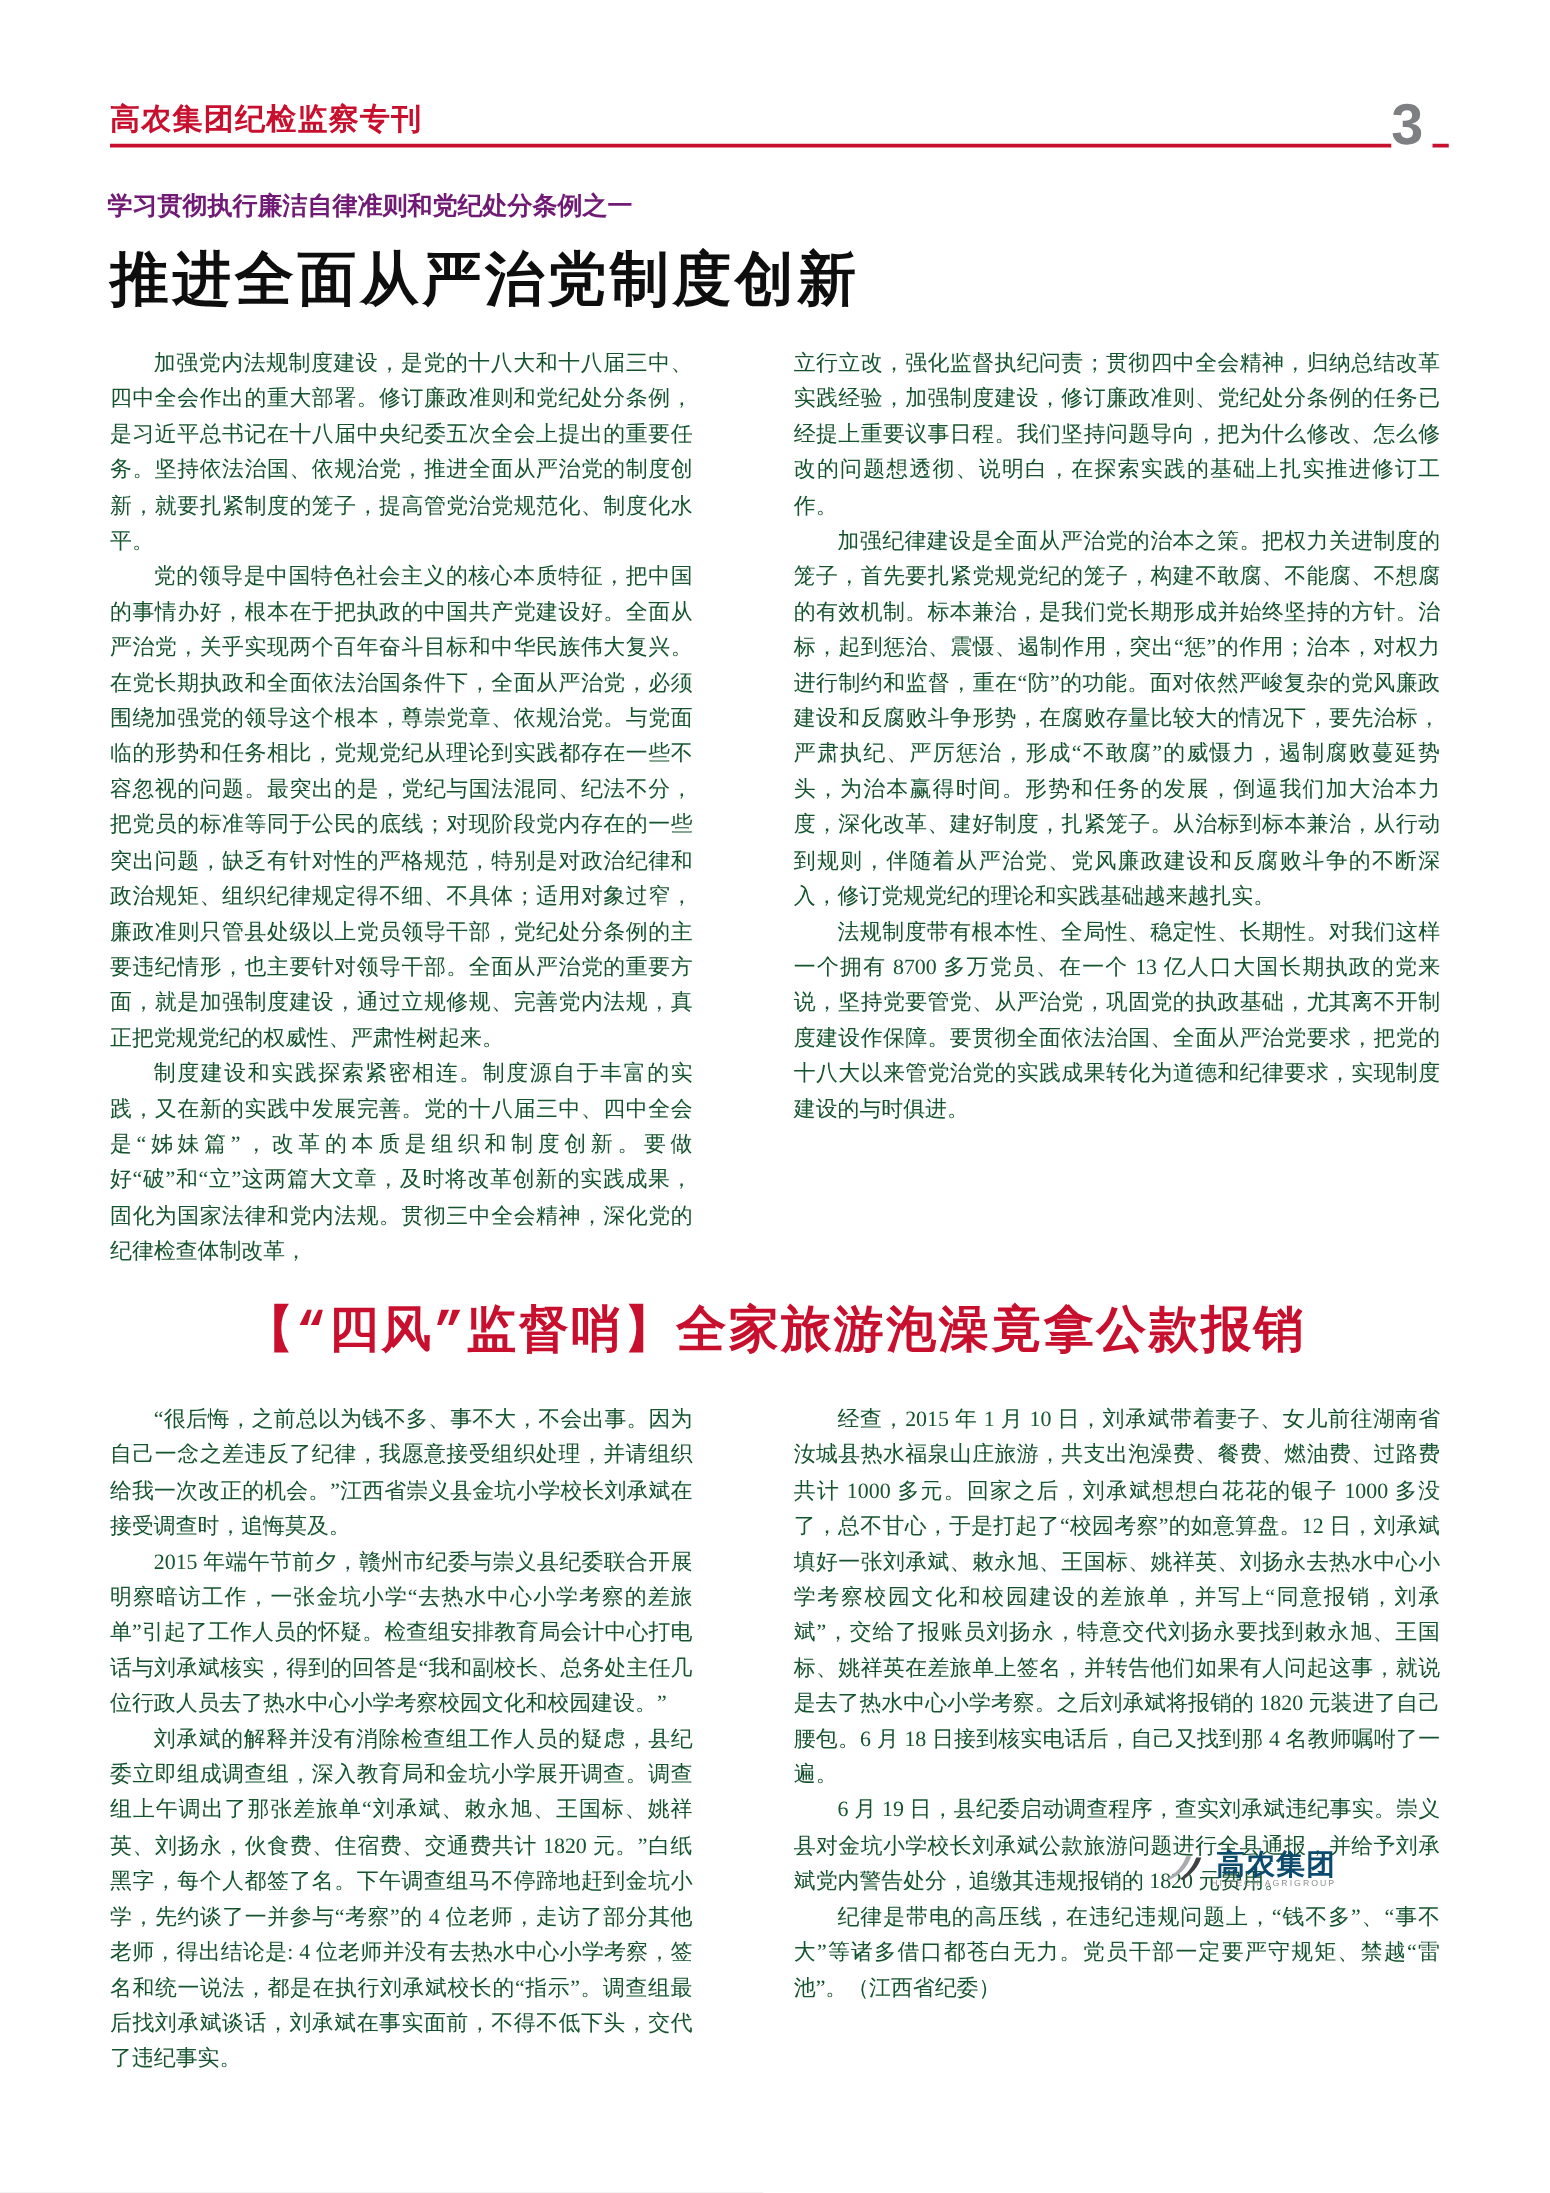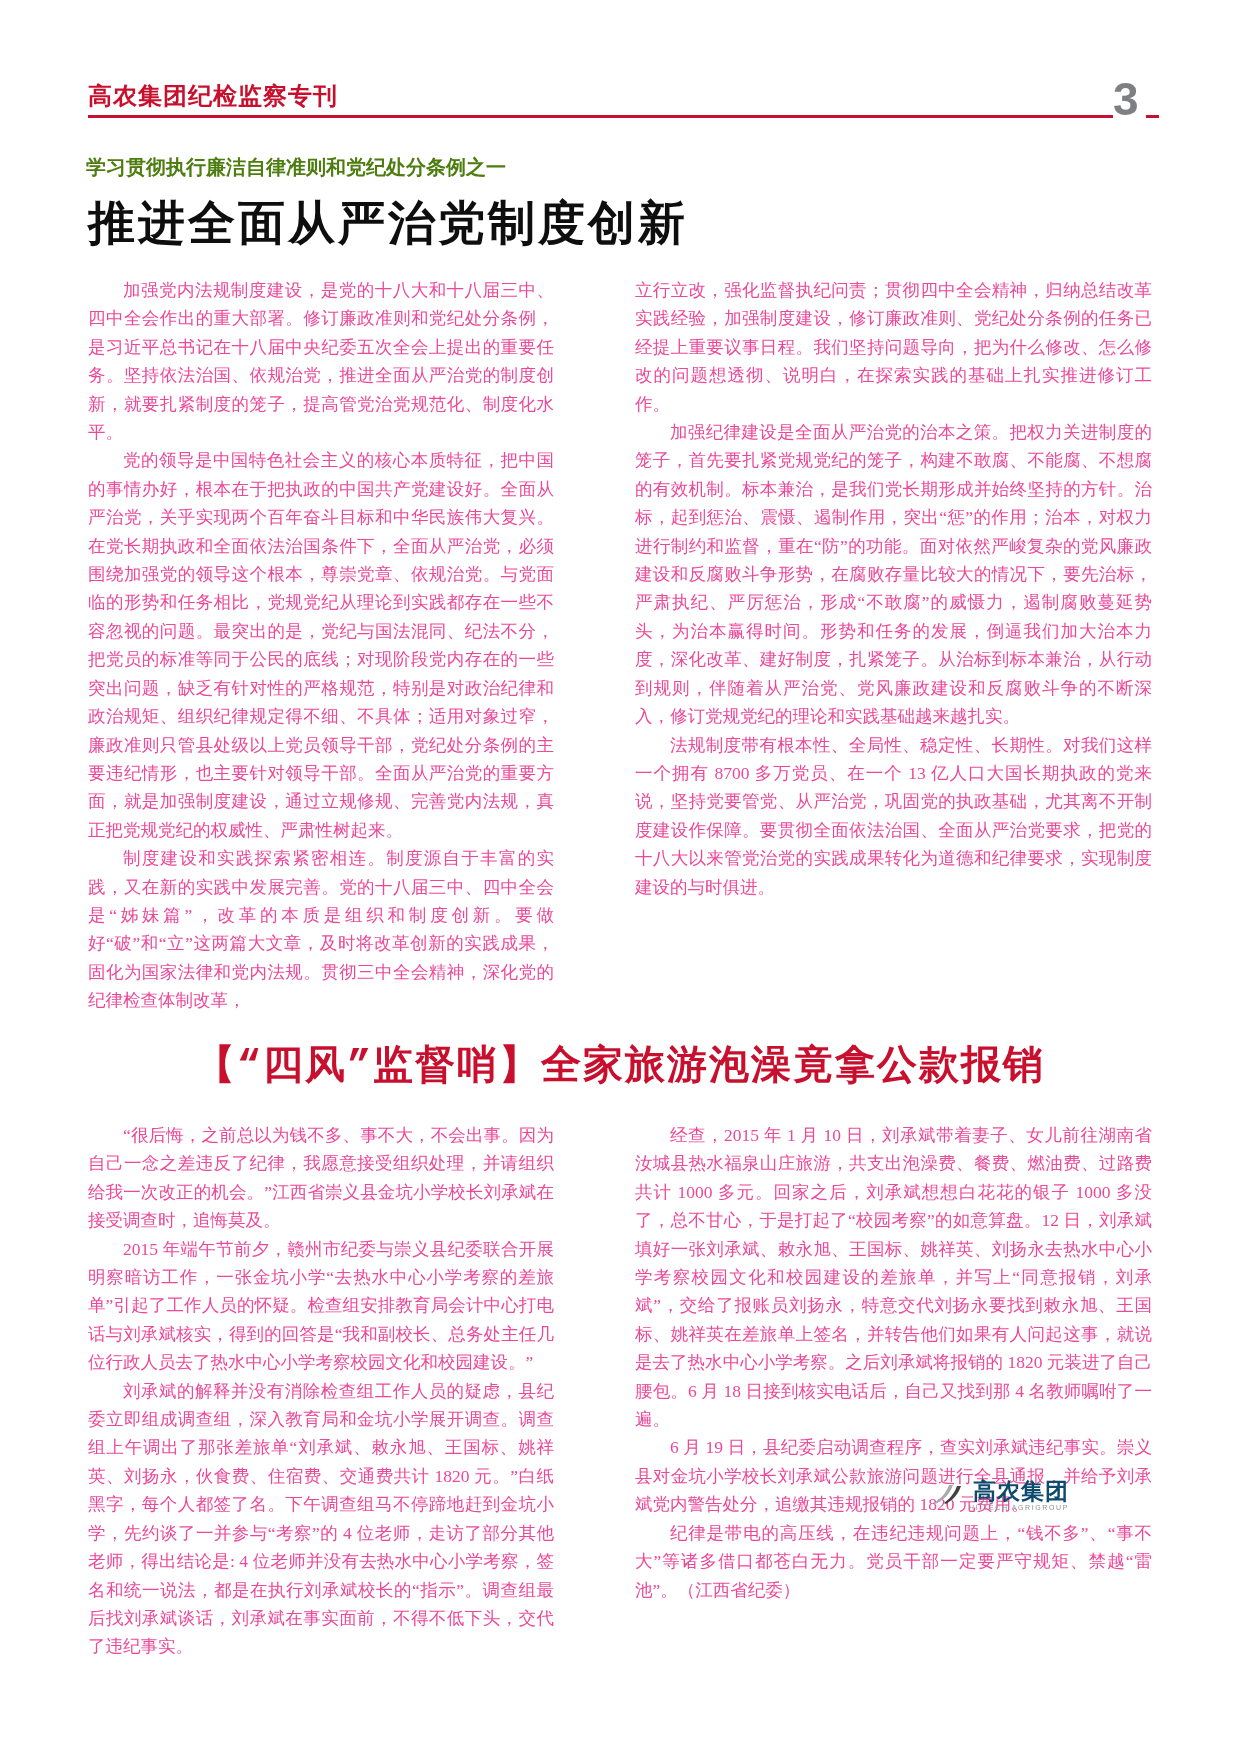--- a/index.html
+++ b/index.html
@@ -26,35 +26,35 @@
     position:absolute; left:88px; top:115px; width:1025px; height:3px;
     background:var(--accent-red,#c8102e);
   }
   .masthead-rule-tail {
     position:absolute; left:1146px; top:115px; width:13px; height:3px;
     background:var(--accent-red,#c8102e);
   }
   
   .kicker {
     position:absolute; left:86px; top:155px;
-    font-family:Liberation Sans, sans-serif;
-    font-weight:bold; font-size:20px; line-height:1.2; color:#4d7c0f;
+    font-family:Liberation Mono, monospace;
+    font-weight:bold; font-size:20px; line-height:1.2; color:#701a75;
   }
   .title1 {
     position:absolute; left:88px; top:196px; width:1064px; margin:0;
     text-align:left;
     font-family:"Liberation Sans","DejaVu Sans",sans-serif;
     font-weight:900; font-size:47px; line-height:1.15;
     color:#0e0e0e; letter-spacing:3px;
   }
   
   .col {
     position:absolute;
     font-size:17.5px; line-height:28.4px;
-    text-align:justify; color:#ec4899;
+    text-align:justify; color:#14532d;
   }
   .col p { margin:0; text-indent:2em; }
   .col p.cont { text-indent:0; }
   .colA { left:88px;  top:276px;  width:466px; }
   .colB { left:635px; top:276px;  width:517px; }
   .colC { left:88px;  top:1121px; width:466px; }
   .colD { left:635px; top:1121px; width:517px; }
   
   .title2 {
     position:absolute; left:88px; top:1046px; width:1064px; margin:0;

